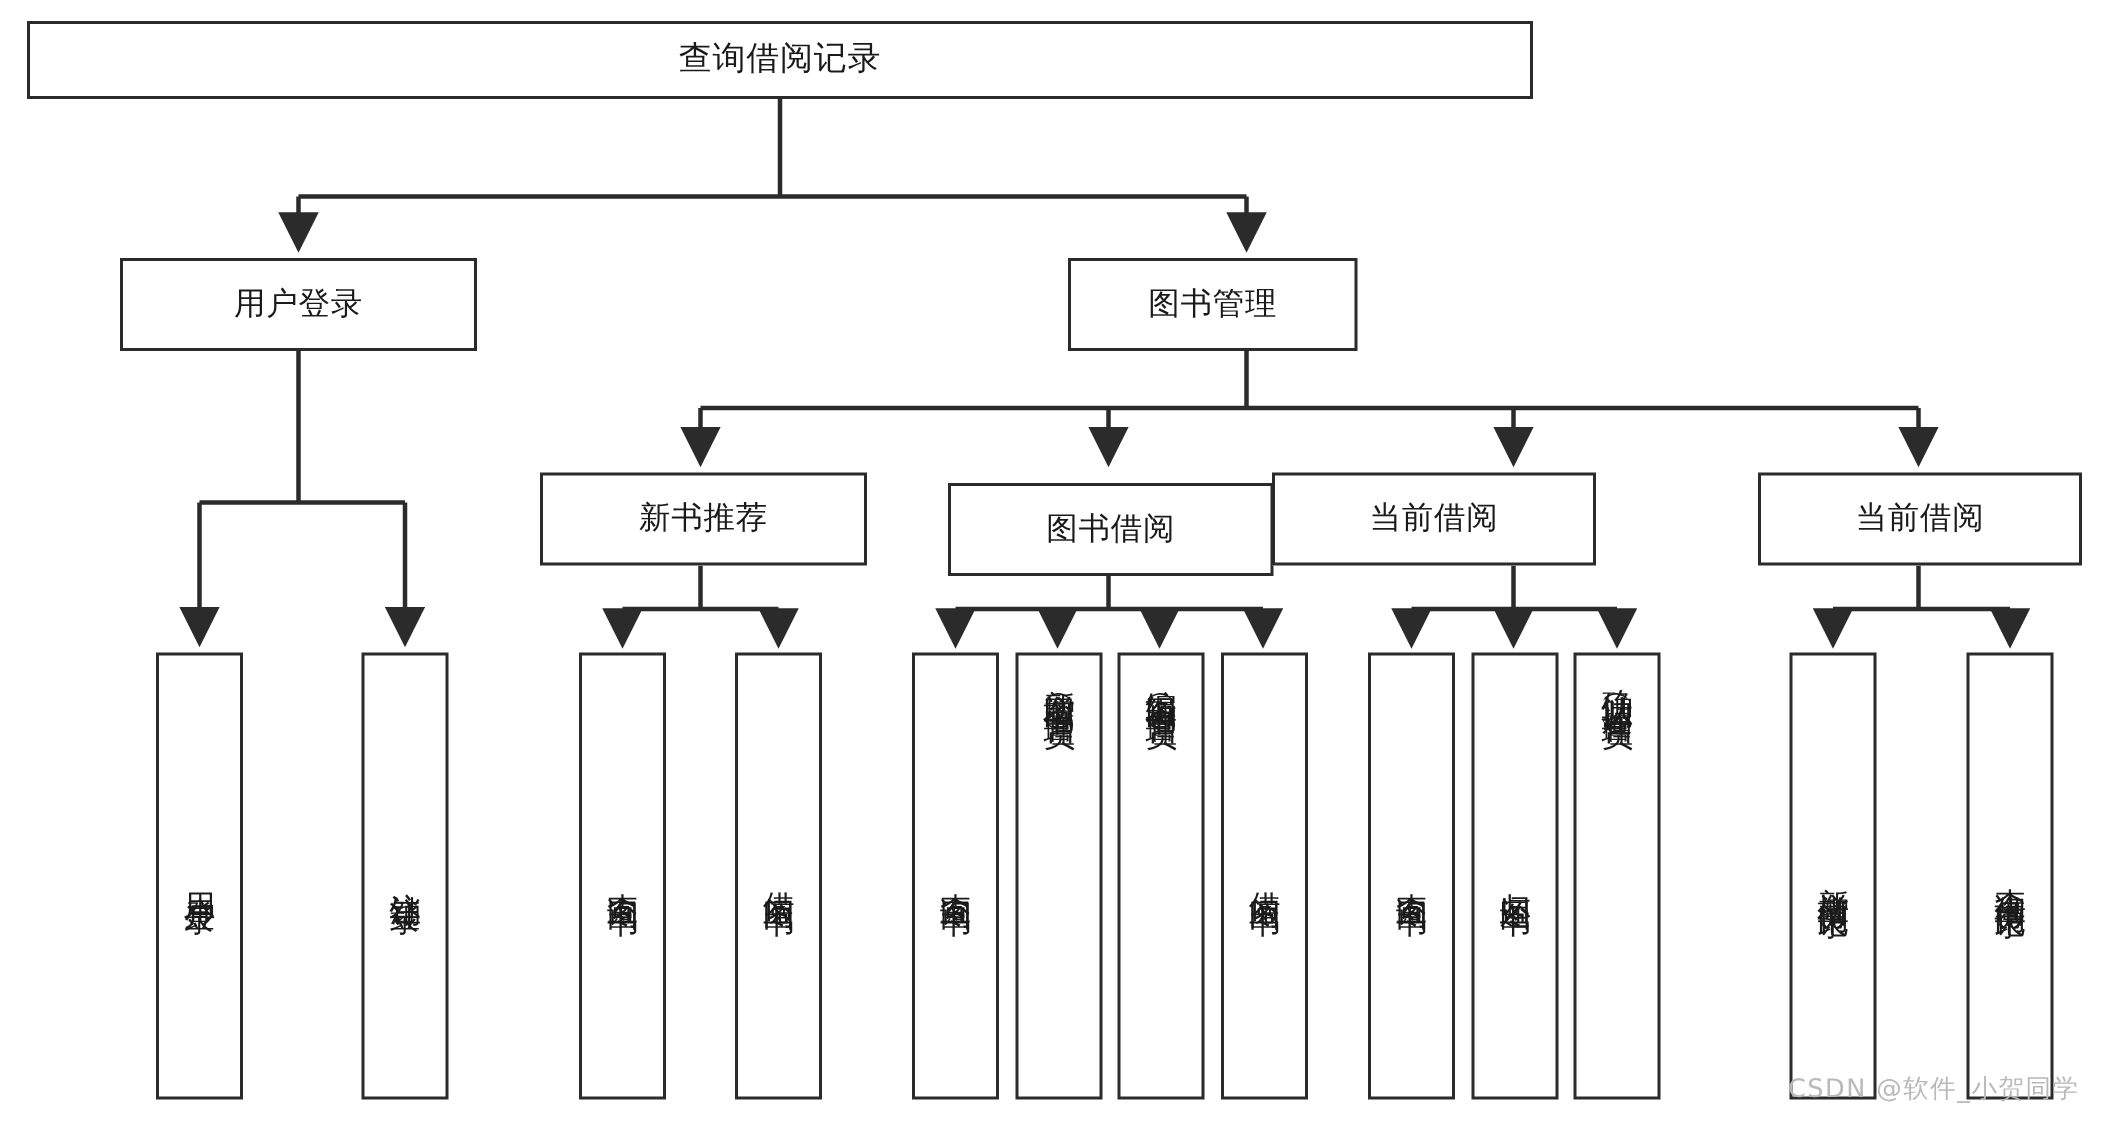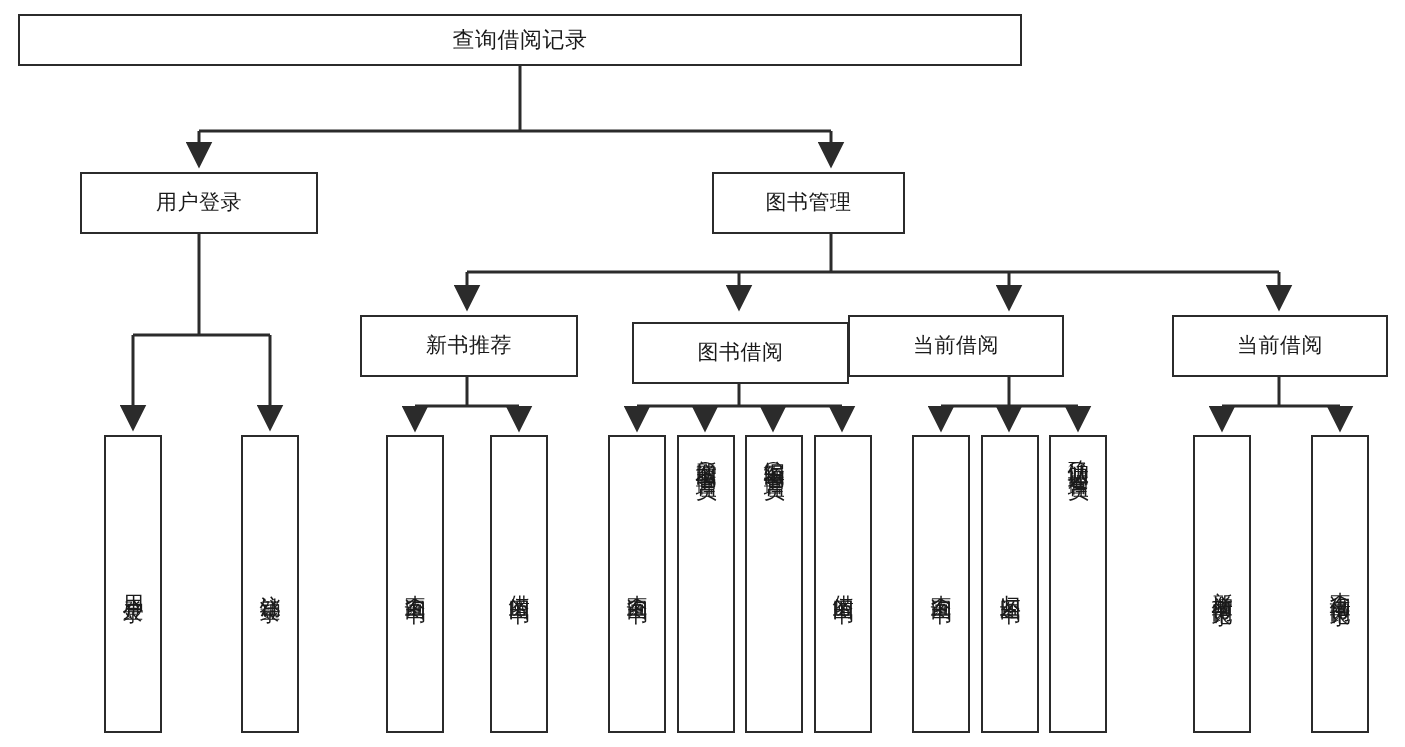--- a/index.html
+++ b/index.html
@@ -194,14 +194,15 @@
     <span class="node-label">确认归还（管理员）</span>
   </div>
 
   <div class="node vert" style="left:1193px; top:435px; width:58px; height:298px;">
     <span class="node-label">新增借阅记录</span>
   </div>
   <div class="node vert" style="left:1311px; top:435px; width:58px; height:298px;">
     <span class="node-label">查询借阅记录</span>
   </div>
 
+  <div class="watermark" style="left:1192px; top:714px;">CSDN @软件_小贺同学</div>
 
 </div>
 
 </body></html>

